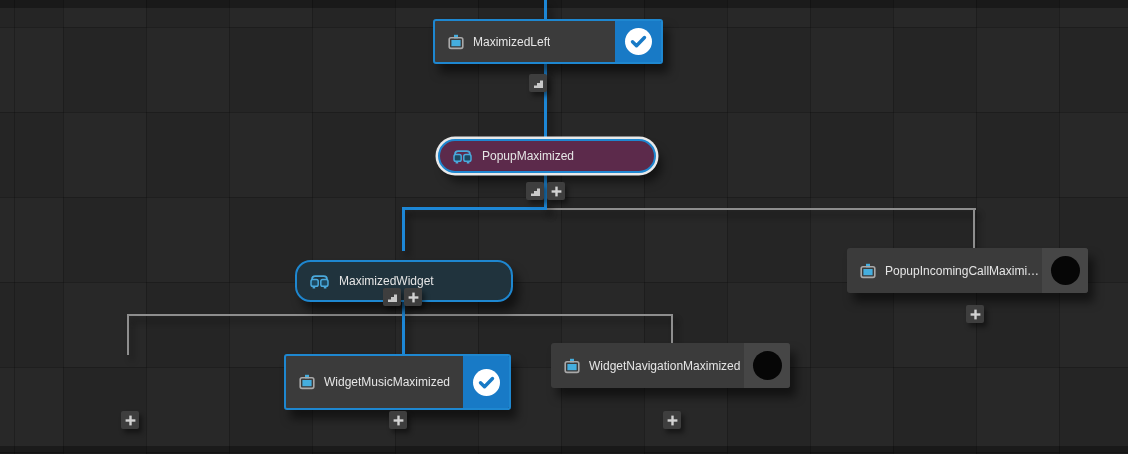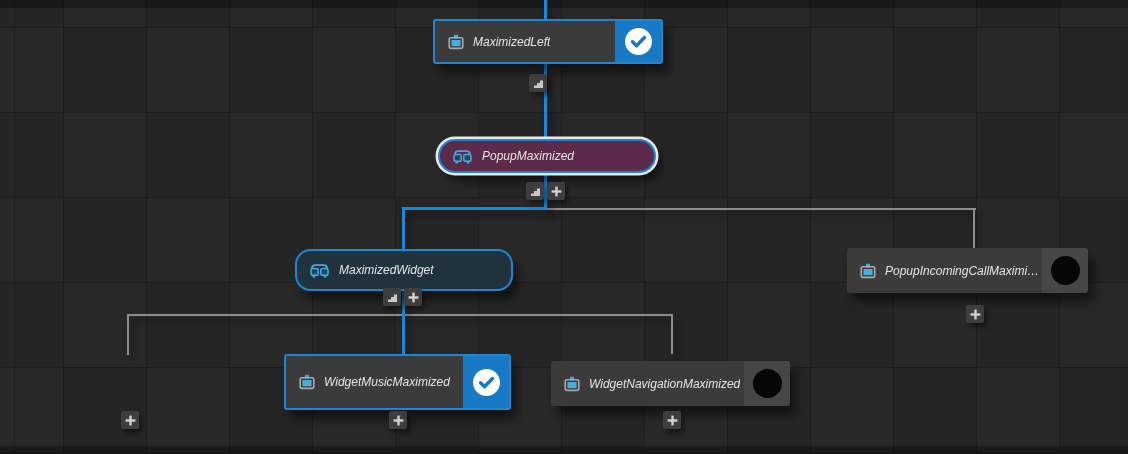--- a/index.html
+++ b/index.html
@@ -28,21 +28,21 @@
   .node.rect.bordered{border:2px solid #1e87d0;}
   .node.pill{align-items:center;border:2px solid #1e87d0;}
   .node.pill .label-area{padding-left:12px;}
   .node .label-area{flex:1;display:flex;align-items:center;gap:9px;padding-left:13px;min-width:0;}
   .node .badge-area{width:46px;display:flex;align-items:center;justify-content:center;flex:none;}
   .badge-area.dot{background:#464646;}
   .badge-area.check{background:#187ac6;}
   .black-dot{width:29px;height:29px;border-radius:50%;background:#060606;}
   .check-circle{width:27px;height:27px;border-radius:50%;background:#ffffff;
                 display:flex;align-items:center;justify-content:center;}
-  .node-label{white-space:nowrap;overflow:hidden;text-overflow:ellipsis;font-style:italic;}
+  .node-label{white-space:nowrap;overflow:hidden;text-overflow:ellipsis;}
   .icon{display:flex;flex:none;align-items:center;justify-content:center;}
 
   .mini-btn{position:absolute;width:18px;height:18px;background:#3e3e3e;border-radius:2px;
             display:flex;align-items:center;justify-content:center;z-index:4;
             box-shadow:3px 4px 5px rgba(0,0,0,0.45);}
 </style>
 </head>
 <body>
 
 <div id="canvas">
@@ -85,21 +85,21 @@
             <path d="M3,8 V5.5 Q3,2.2 6.3,2.2 H14.7 Q18,2.2 18,5.5 V8" fill="none" stroke="#4aa9dc" stroke-width="1.8"></path>
             <rect x="2" y="5.6" width="7.2" height="6.6" rx="1.8" fill="#1c4a63" stroke="#4aa9dc" stroke-width="1.5"></rect>
             <rect x="11.8" y="5.6" width="7.2" height="6.6" rx="1.8" fill="#1c4a63" stroke="#4aa9dc" stroke-width="1.5"></rect>
             <rect x="3.6" y="12.6" width="2.6" height="1.9" fill="#4aa9dc"></rect>
             <rect x="14.8" y="12.6" width="2.6" height="1.9" fill="#4aa9dc"></rect>
           </svg>
         </span>
         <span class="node-label">PopupMaximized</span>
       </div>
     </div>
-    <div class="node pill" style="left: 295px; top: 249px; width: 218px; height: 42px; border-radius: 15.5px; background: rgb(32, 51, 61);">
+    <div class="node pill" style="left: 295px; top: 260px; width: 218px; height: 42px; border-radius: 15.5px; background: rgb(32, 51, 61);">
       <div class="label-area">
         <span class="icon">
           <svg width="21" height="15" viewBox="0 0 21 15">
             <path d="M3,8 V5.5 Q3,2.2 6.3,2.2 H14.7 Q18,2.2 18,5.5 V8" fill="none" stroke="#4aa9dc" stroke-width="1.8"></path>
             <rect x="2" y="5.6" width="7.2" height="6.6" rx="1.8" fill="#1c4a63" stroke="#4aa9dc" stroke-width="1.5"></rect>
             <rect x="11.8" y="5.6" width="7.2" height="6.6" rx="1.8" fill="#1c4a63" stroke="#4aa9dc" stroke-width="1.5"></rect>
             <rect x="3.6" y="12.6" width="2.6" height="1.9" fill="#4aa9dc"></rect>
             <rect x="14.8" y="12.6" width="2.6" height="1.9" fill="#4aa9dc"></rect>
           </svg>
         </span>
@@ -133,21 +133,21 @@
         <span class="node-label">WidgetMusicMaximized</span>
       </div>
       <div class="badge-area check">
         <div class="check-circle">
           <svg width="27" height="27" viewBox="0 0 27 27">
             <path d="M7.5,13.8 L11.5,17.8 L19.5,9.5" fill="none" stroke="#187ac6" stroke-width="3.4" stroke-linecap="round" stroke-linejoin="round"></path>
           </svg>
         </div>
       </div>
     </div>
-    <div class="node rect" style="left: 551px; top: 361px; width: 239px; height: 45px;">
+    <div class="node rect" style="left: 551px; top: 343px; width: 239px; height: 45px;">
       <div class="label-area">
         <span class="icon">
           <svg width="16" height="16" viewBox="0 0 16 16">
             <rect x="6" y="0.8" width="4" height="3.6" fill="#45aede"></rect>
             <rect x="1.2" y="3.8" width="13.6" height="10.6" rx="1.8" fill="none" stroke="#a9a9a9" stroke-width="1.6"></rect>
             <rect x="3.4" y="6" width="9.2" height="6.2" fill="#45aede"></rect>
           </svg>
         </span>
         <span class="node-label">WidgetNavigationMaximized</span>
       </div>

